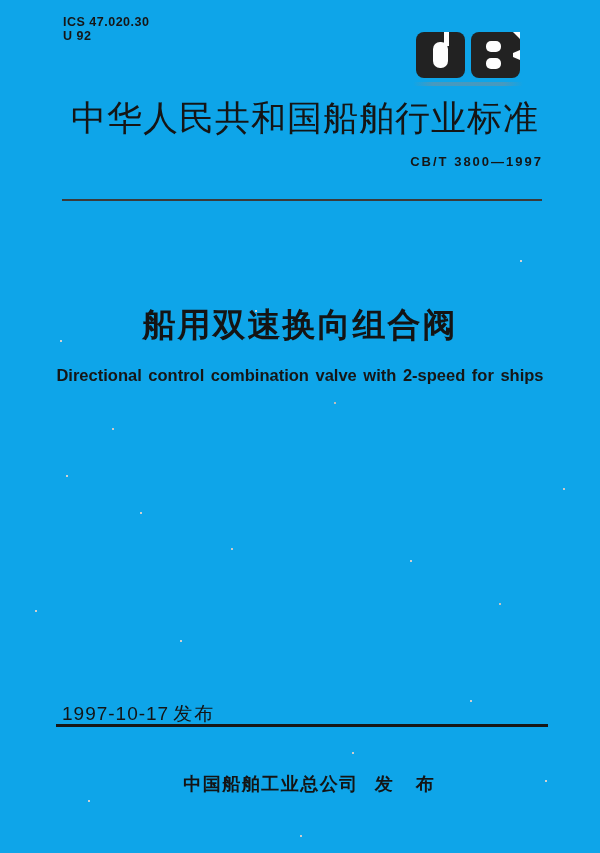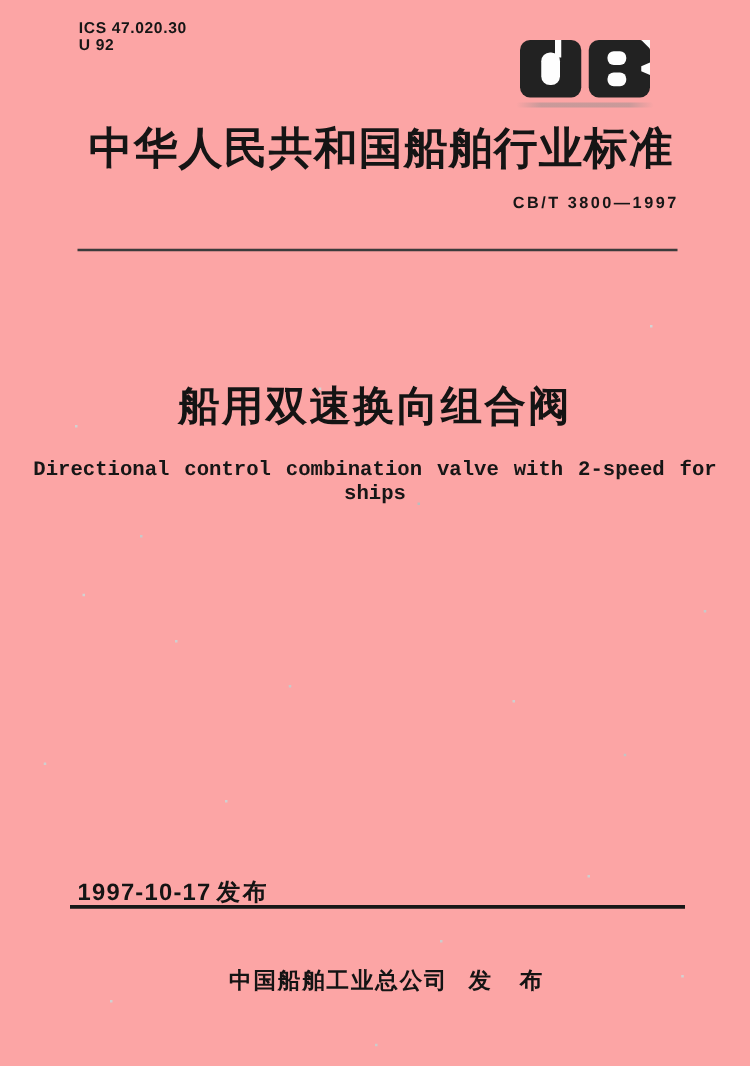--- a/index.html
+++ b/index.html
@@ -6,21 +6,21 @@
     margin: 0;
     padding: 0;
     background: #e8e8e8;
     font-family: "Liberation Sans", sans-serif;
   }
   .page {
     position: relative;
     width: 600px;
     height: 853px;
     margin: 0 auto;
-    background: #fca5a5;
+    background: #0ea5e9;
     color: #1c1c1c;
     overflow: hidden;
   }
   
   .speckles {
     position: absolute;
     top: 0; left: 0;
     width: 2px; height: 2px;
     background: transparent;
     box-shadow:
@@ -57,21 +57,21 @@
     border-radius: 2px;
     background: linear-gradient(90deg, rgba(150,150,150,0) 0%, rgba(140,140,140,.45) 18%, rgba(140,140,140,.45) 82%, rgba(150,150,150,0) 100%);
   }
   .category-title {
     position: absolute;
     left: 58px;
     right: 48px;
     top: 95px;
     text-align: center;
     font-size: 35px;
-    font-weight: bold;
+    font-weight: normal;
     letter-spacing: 1px;
     white-space: nowrap;
     color: #151515;
   }
   .standard-number {
     position: absolute;
     right: 57px;
     top: 154px;
     font-size: 13px;
     font-weight: bold;
@@ -96,36 +96,36 @@
     font-weight: bold;
     letter-spacing: 2px;
     color: #141414;
   }
   .title-en {
     position: absolute;
     left: 0;
     right: 0;
     top: 366px;
     text-align: center;
-    font-family: Liberation Mono, monospace;
+    font-family: Liberation Sans, sans-serif;
     font-size: 16.5px;
     font-weight: bold;
     word-spacing: 2px;
     color: #161616;
   }
   .dates-row {
     position: absolute;
     left: 62px;
     right: 52px;
     top: 701px;
     display: flex;
     justify-content: space-between;
     align-items: baseline;
     font-size: 19px;
-    font-weight: bold;
+    font-weight: normal;
     color: #141414;
   }
   .dates-row .date {
     letter-spacing: 1px;
   }
   .dates-row .date-label {
     margin-left: 4px;
     letter-spacing: 2px;
   }
   .rule-bottom {

